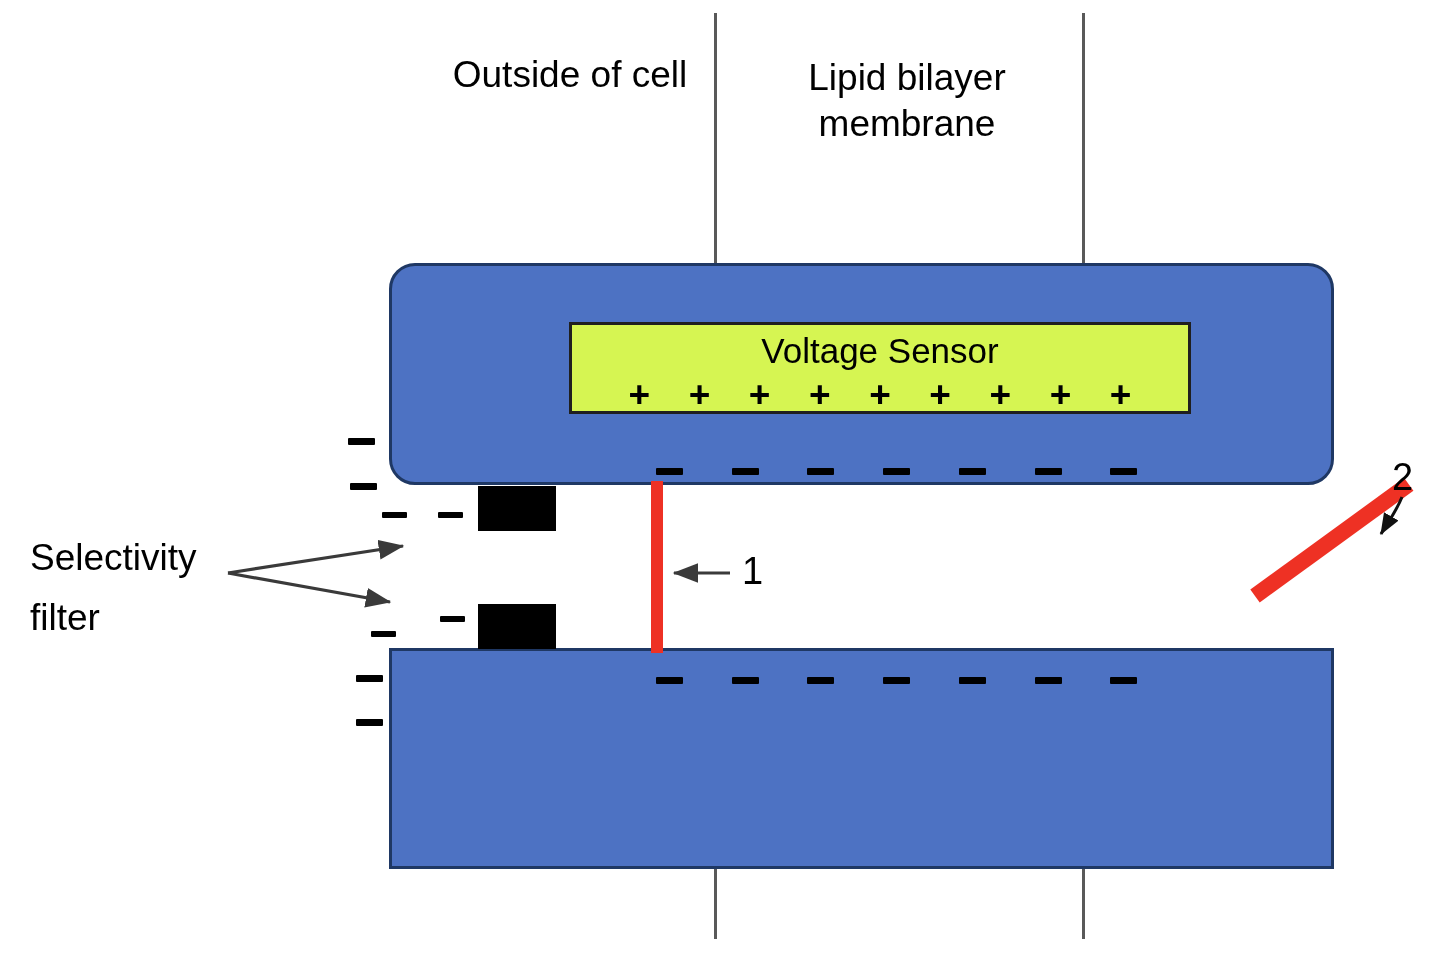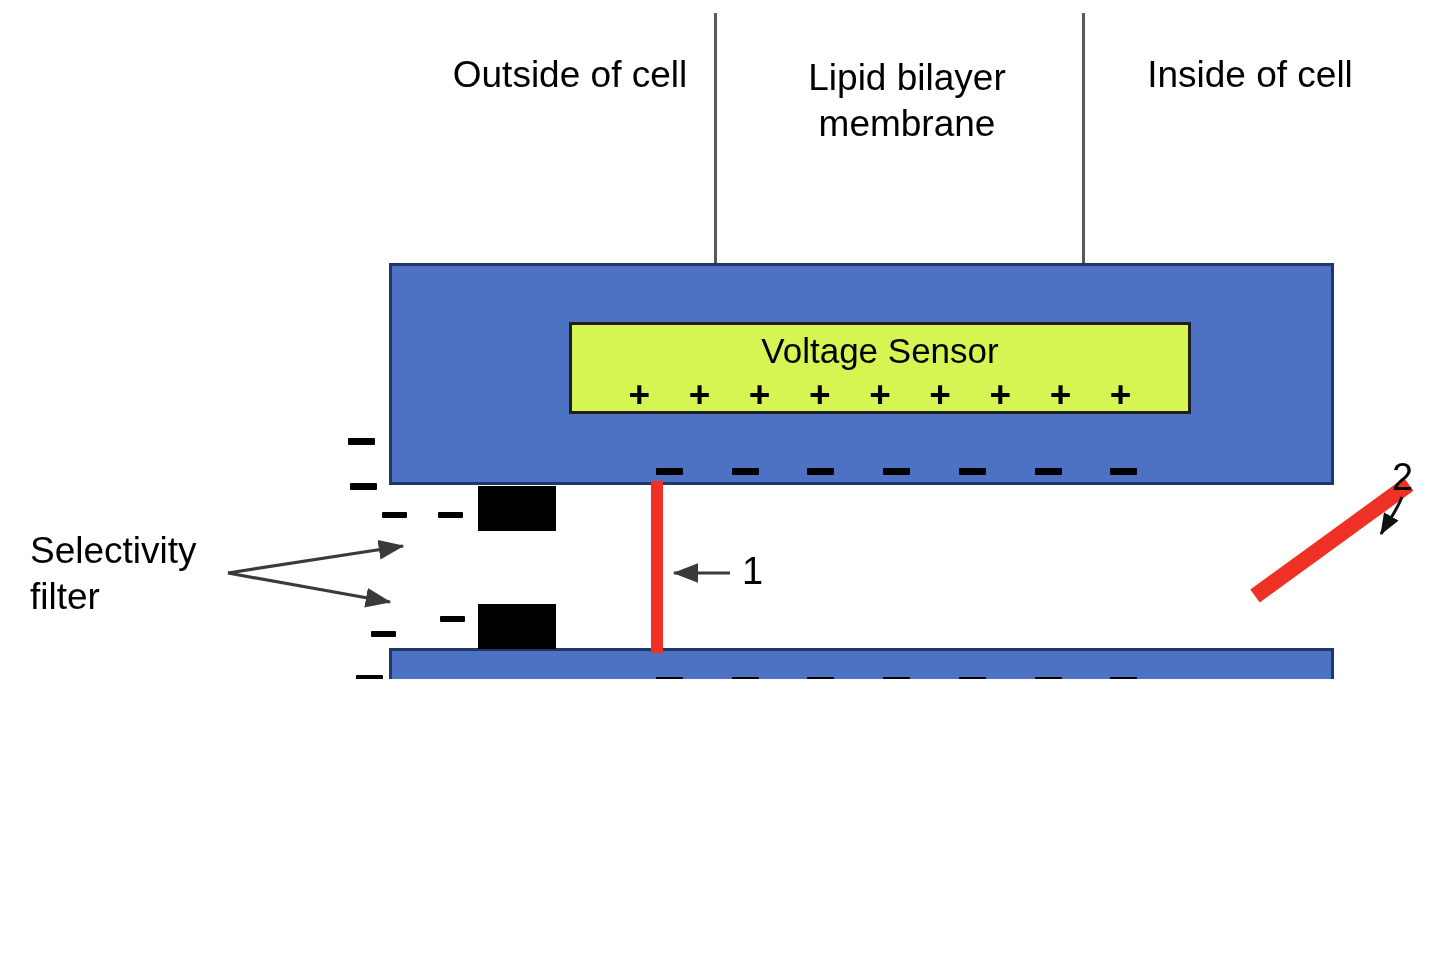--- a/index.html
+++ b/index.html
@@ -6,21 +6,21 @@
     margin: 0;
     padding: 0;
     background: #ffffff;
   }
   body {
     font-family: "Liberation Sans", sans-serif;
   }
   #stage {
     position: relative;
     width: 1440px;
-    height: 679px;
+    height: 959px;
     background: #ffffff;
     overflow: hidden;
   }
   .abs { position: absolute; }
 
   
   .divider {
     background: #595959;
     width: 3px;
   }
@@ -88,21 +88,21 @@
 
   
   .pore-gate {
     background: #ee3124;
   }
 
   
   .text-label {
     color: #000000;
     font-size: 37px;
-    line-height: 46px;
+    line-height: 60px;
     white-space: pre-line;
   }
   .num-label {
     color: #000000;
     font-size: 38px;
     line-height: 1;
   }
 
   svg.overlay {
     position: absolute;
@@ -119,23 +119,22 @@
 <div id="stage">
 
   <div class="abs divider" style="left:714px; top:13px; height:252px;"></div>
   <div class="abs divider" style="left:1082px; top:13px; height:252px;"></div>
   <div class="abs divider" style="left:714px; top:869px; height:70px;"></div>
   <div class="abs divider" style="left:1082px; top:869px; height:70px;"></div>
 
   <div class="abs region-label" style="left:420px; top:52px; width:300px;">Outside of cell</div>
   <div class="abs region-label" style="left:718px; top:55px; width:362px;padding-left:8px;">Lipid bilayer
 membrane</div>
-  <div class="abs region-label" style="left:1090px; top:52px; width:320px;">Inside of cell</div>
-
-  <div class="abs protein-block" style="left:389px; top:263px; width:945px; height:222px;">
+
+  <div class="abs protein-block" style="left:389px; top:263px; width:945px; height:222px;border-radius:26px;">
 
     <div class="abs voltage-sensor" style="left:177px; top:56px; width:622px; height:92px;">
       <div class="voltage-sensor-label">Voltage Sensor</div>
       <div class="charge-row" style="top:52px; height:34px; padding:0 18px;">
         <span class="charge-plus">+</span>
         <span class="charge-plus">+</span>
         <span class="charge-plus">+</span>
         <span class="charge-plus">+</span>
         <span class="charge-plus">+</span>
         <span class="charge-plus">+</span>

